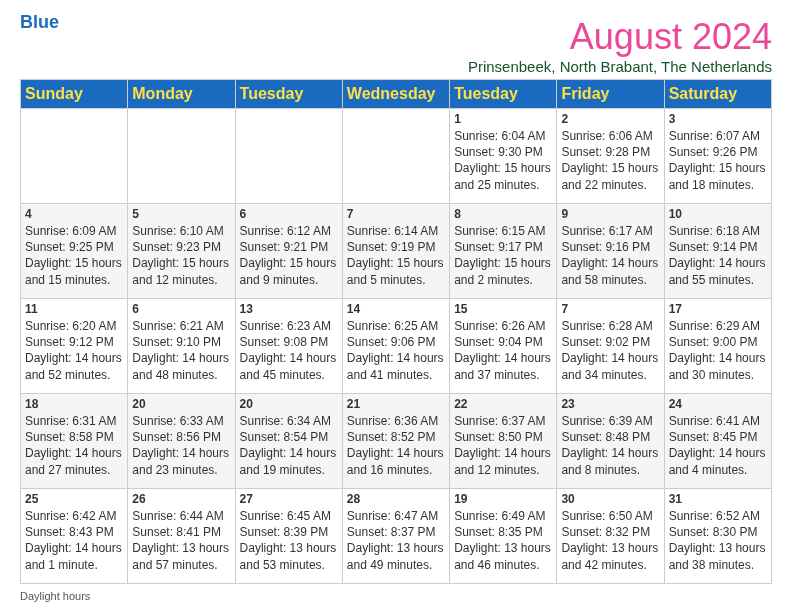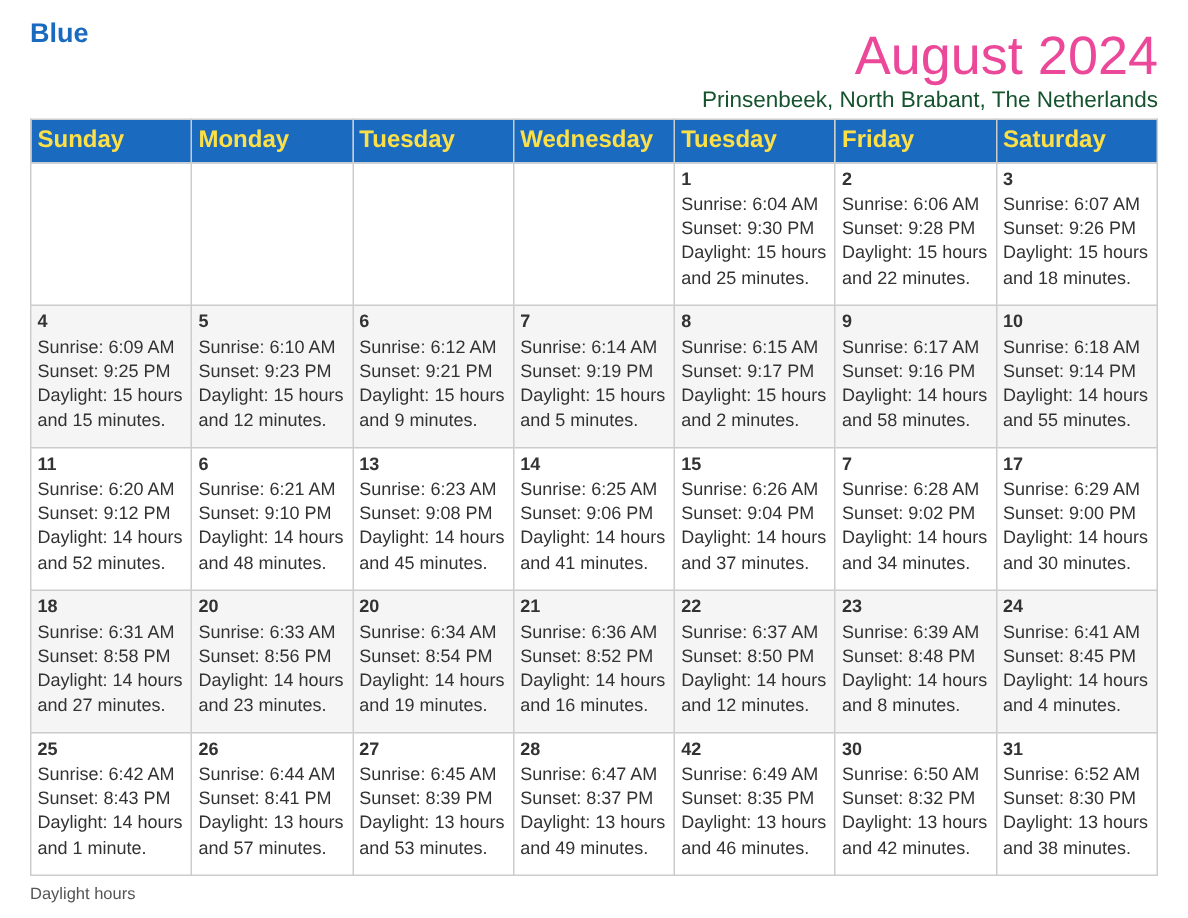--- a/index.html
+++ b/index.html
@@ -250,21 +250,21 @@
           </td>
           <td>
             <span class="day-num">27</span>
             <div class="day-info">Sunrise: 6:45 AM<br>Sunset: 8:39 PM<br>Daylight: 13 hours and 53 minutes.</div>
           </td>
           <td>
             <span class="day-num">28</span>
             <div class="day-info">Sunrise: 6:47 AM<br>Sunset: 8:37 PM<br>Daylight: 13 hours and 49 minutes.</div>
           </td>
           <td>
-            <span class="day-num">42</span>
+            <span class="day-num">19</span>
             <div class="day-info">Sunrise: 6:49 AM<br>Sunset: 8:35 PM<br>Daylight: 13 hours and 46 minutes.</div>
           </td>
           <td>
             <span class="day-num">30</span>
             <div class="day-info">Sunrise: 6:50 AM<br>Sunset: 8:32 PM<br>Daylight: 13 hours and 42 minutes.</div>
           </td>
           <td>
             <span class="day-num">31</span>
             <div class="day-info">Sunrise: 6:52 AM<br>Sunset: 8:30 PM<br>Daylight: 13 hours and 38 minutes.</div>
           </td>

